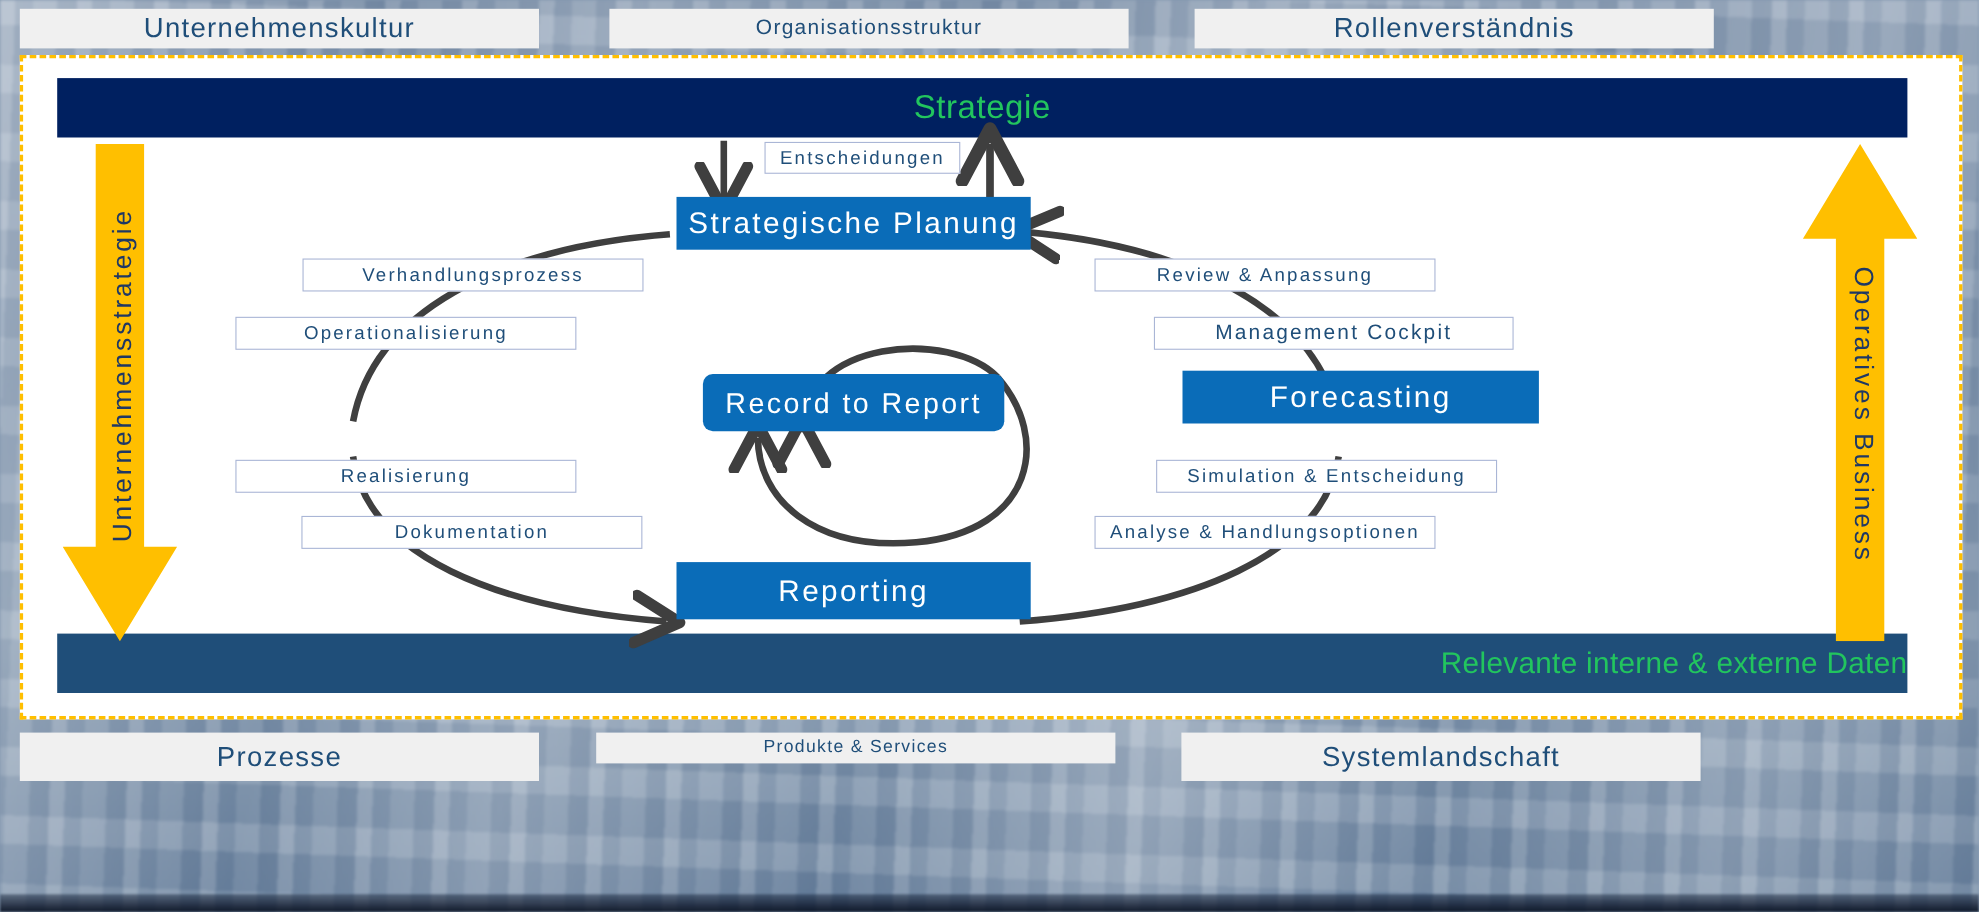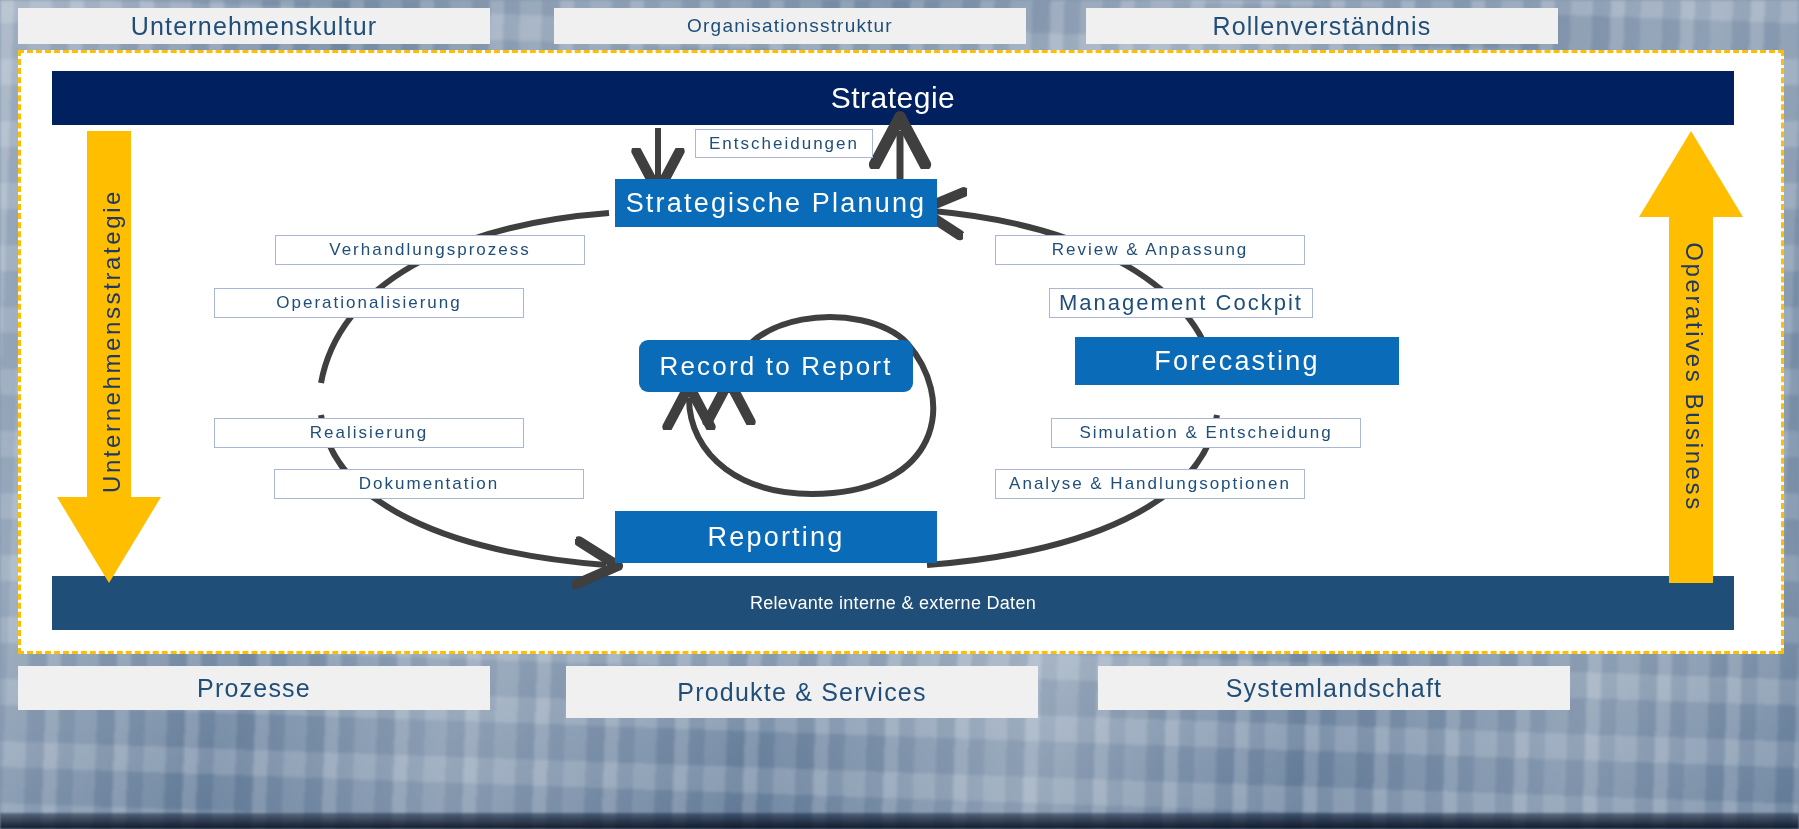--- a/index.html
+++ b/index.html
@@ -48,21 +48,21 @@
     left:18px; top:50px; width:1766px; height:604px;
     background:#ffffff;
     border:3px dashed #ffbf00;
     padding:0;
   }
 
   
   .navy-bar {
     position:absolute;
     display:flex; align-items:center; justify-content:center;
-    color:#ffffff;
+    color:#22c55e;
     white-space:nowrap;
   }
 
   
   .proc-box {
     position:absolute;
     background:#0a6cb8;
     color:#ffffff;
     display:flex; align-items:center; justify-content:center;
     letter-spacing:2.2px;
@@ -112,35 +112,35 @@
   </div>
   <div class="edge-box" style="margin-left:60px; width:472px; height:36px; font-size:25px;">
     <span>Rollenverständnis</span>
   </div>
 </div>
 
 <div class="edge-row" style="top:666px; height:44px;">
   <div class="edge-box" style="margin-left:18px; width:472px; height:44px; font-size:25px;">
     <span>Prozesse</span>
   </div>
-  <div class="edge-box" style="margin-left:76px; width:472px; height:52px; font-size:25px;">
+  <div class="edge-box" style="margin-left:52px; width:472px; height:28px; font-size:16px;">
     <span>Produkte &amp; Services</span>
   </div>
   <div class="edge-box" style="margin-left:60px; width:472px; height:44px; font-size:25px;">
     <span>Systemlandschaft</span>
   </div>
 </div>
 
 <div id="canvas">
 
   <div class="navy-bar" style="left:31px; top:18px; width:1682px; height:54px; background:#002060; font-size:30px; letter-spacing:.5px;">
     <span>Strategie</span>
   </div>
 
-  <div class="navy-bar" style="left:31px; top:523px; width:1682px; height:54px; background:#1f4e79; font-size:18px; letter-spacing:.3px;">
+  <div class="navy-bar" style="left:31px; top:523px; width:1682px; height:54px; background:#1f4e79; font-size:27px; letter-spacing:.3px;justify-content:flex-end;">
     <span>Relevante interne &amp; externe Daten</span>
   </div>
 
   <svg id="wires" viewBox="0 0 1760 598" preserveAspectRatio="none">
     <defs>
       <marker id="ah" markerWidth="9" markerHeight="9" refX="5.4" refY="4.5" orient="auto" markerUnits="strokeWidth">
         <path d="M0.6,0.9 L7.4,4.5 L0.6,8.1" fill="none" stroke="#3f3f3f" stroke-width="1.7" stroke-linecap="round" stroke-linejoin="round"></path>
       </marker>
     </defs>
 
@@ -191,21 +191,21 @@
   <div class="cap-box" style="left:193px; top:365px; width:310px; height:30px; font-size:17px;">
     <span>Realisierung</span>
   </div>
   <div class="cap-box" style="left:253px; top:416px; width:310px; height:30px; font-size:17px;">
     <span>Dokumentation</span>
   </div>
 
   <div class="cap-box" style="left:974px; top:182px; width:310px; height:30px; font-size:17px;">
     <span>Review &amp; Anpassung</span>
   </div>
-  <div class="cap-box" style="left:1028px; top:235px; width:264px; height:30px; font-size:22px;">
+  <div class="cap-box" style="left:1028px; top:235px; width:327px; height:30px; font-size:19px;">
     <span>Management Cockpit</span>
   </div>
   <div class="cap-box" style="left:1030px; top:365px; width:310px; height:30px; font-size:17px;">
     <span>Simulation &amp; Entscheidung</span>
   </div>
   <div class="cap-box" style="left:974px; top:416px; width:310px; height:30px; font-size:17px;">
     <span>Analyse &amp; Handlungsoptionen</span>
   </div>
 
   <div class="y-arrow" style="left:36px; top:78px; width:104px; height:452px;">

